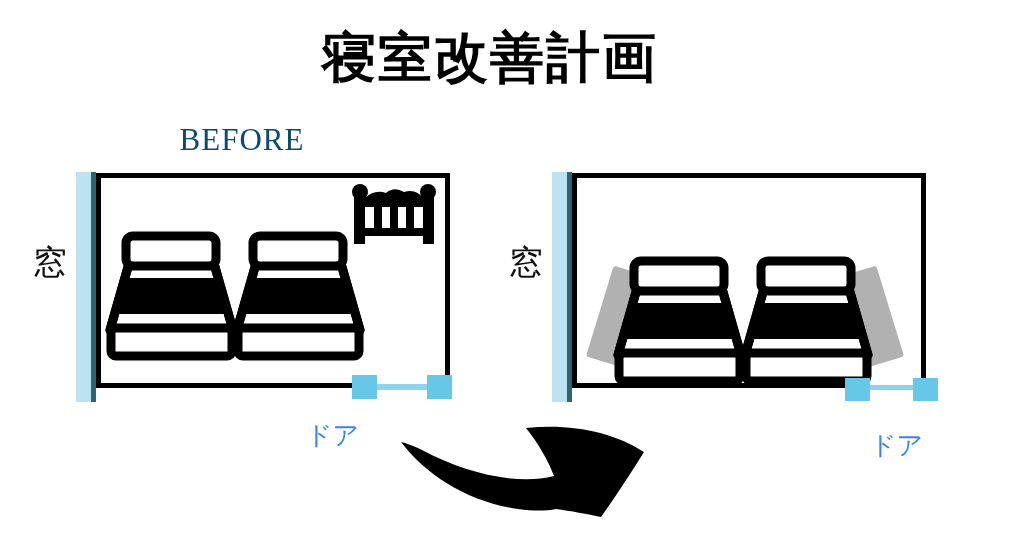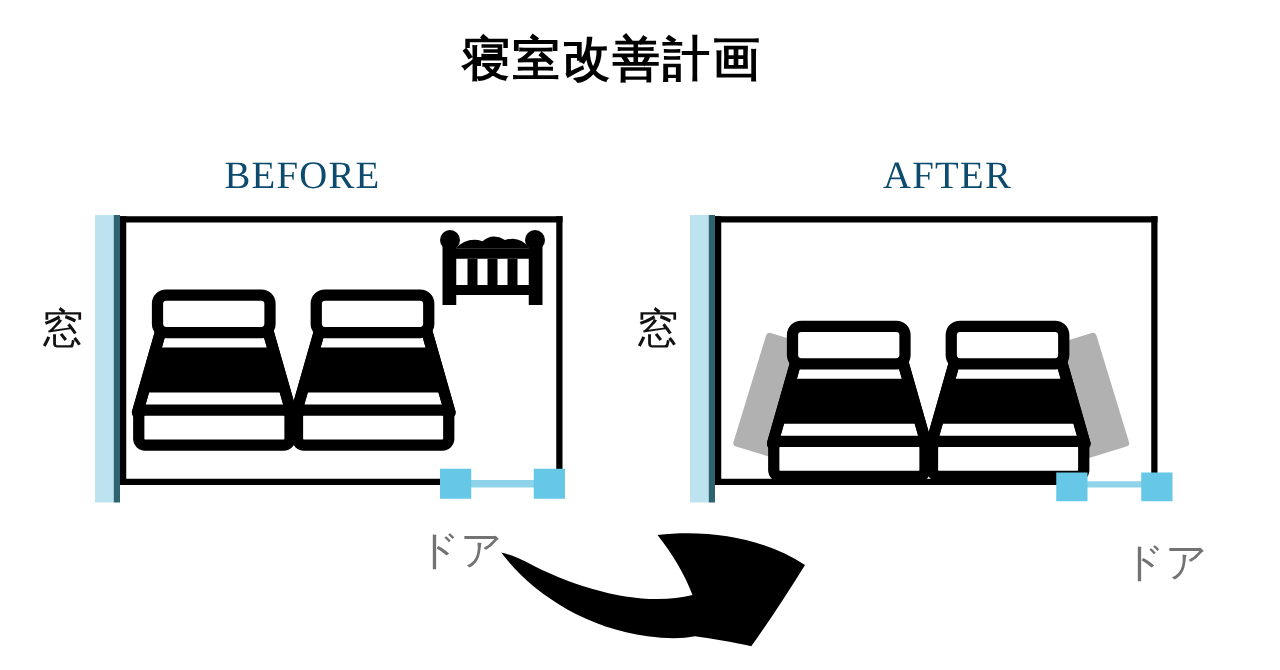--- a/index.html
+++ b/index.html
@@ -5,32 +5,32 @@
   html,body{margin:0;padding:0;background:#fff;}
   #stage{
     position:relative;width:1024px;height:536px;background:#ffffff;
     font-family:"Liberation Serif","DejaVu Serif",serif;overflow:hidden;
   }
   .abs{position:absolute;}
   
   #title{
     left:0;top:22px;width:980px;text-align:center;
     font-family:Liberation Mono, monospace;
-    font-weight:bold;font-size:38px;letter-spacing:2px;color:#000;
+    font-weight:bold;font-size:54px;letter-spacing:2px;color:#000;
   }
   .panel-label{
     top:122px;width:220px;text-align:center;
     font-size:31px;letter-spacing:1px;color:#0c4a6e;
   }
   #before-label{left:132px;}
   #after-label{left:648px;}
   .window-label{top:240px;width:44px;text-align:center;font-size:34px;color:#111;}
   #before-window-label{left:28px;}
   #after-window-label{left:504px;}
-  .door-label{width:96px;text-align:right;font-size:33px;color:#737373;}
+  .door-label{width:96px;text-align:left;font-size:26px;color:#3b82f6;}
   #before-door-label{left:306px;top:418px;}
   #after-door-label{left:870px;top:428px;}
   
   .wall{background:#000;}
   
   #b-wall-top   {left:96px;  top:173px; width:354px; height:5px;}
   #b-wall-left  {left:96px;  top:173px; width:5px;   height:215px;}
   #b-wall-right {left:445px; top:173px; width:5px;   height:203px;}
   #b-wall-bottom{left:96px;  top:383px; width:260px; height:5px;}
   
@@ -81,21 +81,20 @@
       <g id="bed-pair">
         <use href="#bed-one" x="0"></use>
         <use href="#bed-one" x="127"></use>
       </g>
     </defs>
   </svg>
 
   <div id="title" class="abs">寝室改善計画</div>
 
   <div id="before-label" class="abs panel-label">BEFORE</div>
-  <div id="after-label" class="abs panel-label">AFTER</div>
 
   <div>
     <div id="b-window-glass" class="abs window-glass"></div>
     <div id="b-window-frame" class="abs window-frame"></div>
 
     <div id="b-wall-top" class="abs wall"></div>
     <div id="b-wall-left" class="abs wall"></div>
     <div id="b-wall-right" class="abs wall"></div>
     <div id="b-wall-bottom" class="abs wall"></div>
 

